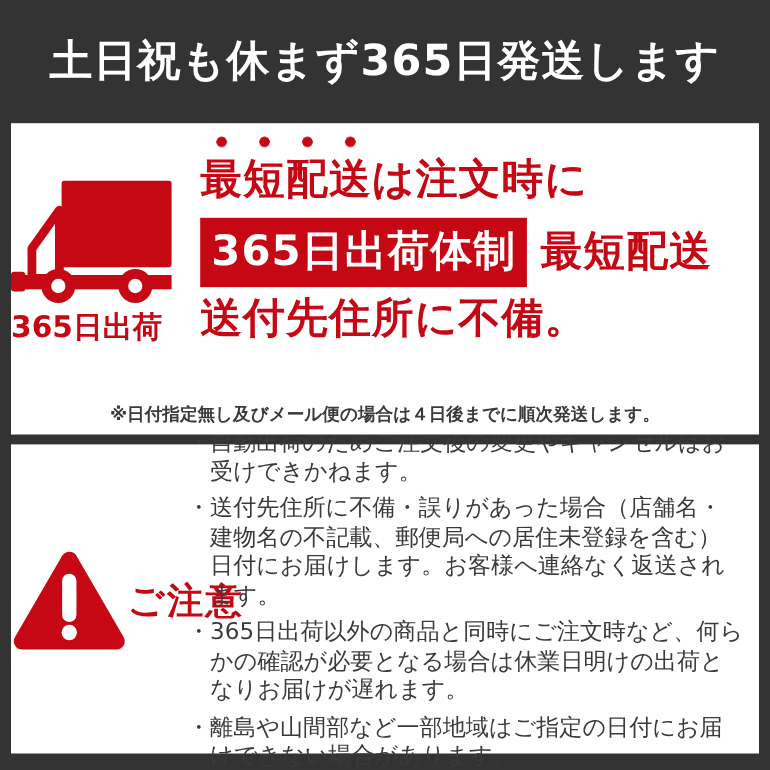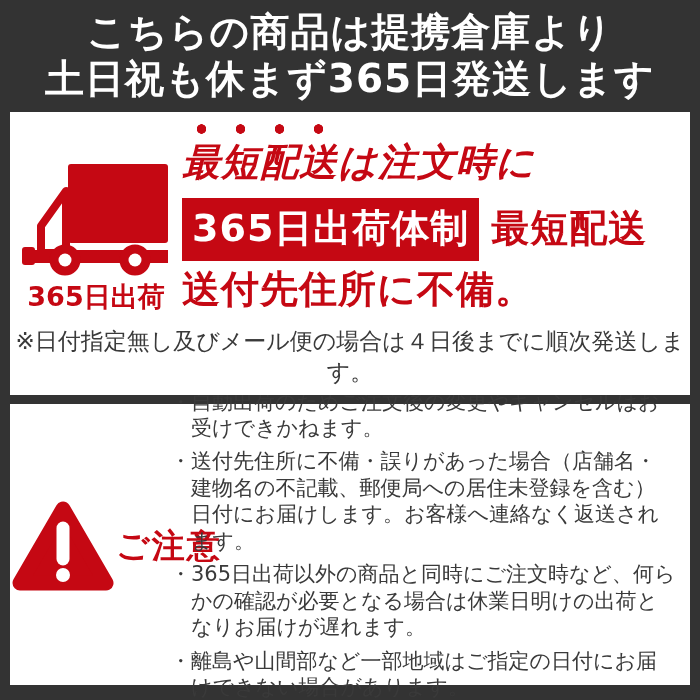--- a/index.html
+++ b/index.html
@@ -16,43 +16,43 @@
     text-align:center;
     color:#ffffff;font-weight:bold;font-size:39px;line-height:1.2;
     letter-spacing:1px;
   }
   
   .panel{background:#ffffff;margin:0 10px;}
   .panel.shipping{height:283px;position:relative;}
   .ship-row{display:flex;}
   .truck-col{
     width:172px;flex:none;
-    display:flex;flex-direction:column;align-items:center;
+    display:flex;flex-direction:column;
     padding-top:52px;
   }
   .truck-label{
     color:#c50813;font-size:27px;font-weight:bold;margin-top:2px;
     white-space:nowrap;
   }
   .msg-col{flex:1;padding-top:8px;color:#c50813;font-weight:bold;}
-  .h1{font-size:38px;line-height:1.38;padding-top:16px;letter-spacing:1px;font-style:italic;}
+  .h1{font-size:38px;line-height:1.38;padding-top:16px;letter-spacing:1px;}
   .emph{position:relative;display:inline-block;}
   .emph::before{
     content:"";position:absolute;top:-13px;left:0;width:100%;height:12px;
     background-image:radial-gradient(circle closest-side at 50% 50%,#c50813 4.5px,rgba(197,8,19,0) 5px);
     background-size:25% 12px;background-repeat:repeat-x;
   }
   .h2{font-size:38px;line-height:1.38;margin-top:10px;letter-spacing:1px;}
   .highlight{
     display:inline-block;background:#c50813;color:#ffffff;
     padding:4px 10px 6px 10px;margin-right:12px;text-align:right;
   }
   .note{
     position:absolute;left:0;right:0;bottom:7px;
-    text-align:center;color:#3a3a3a;font-size:23px;font-weight:normal;
+    text-align:center;color:#3a3a3a;font-size:16px;font-weight:bold;
     letter-spacing:0;
   }
   .gap{height:9px;}
   .panel.caution{height:281px;display:flex;align-items:center;}
   .warn-col{
     width:160px;flex:none;
     display:flex;flex-direction:row;align-items:center;
   }
   .warn-label{
     color:#c50813;font-size:33px;font-weight:bold;margin-top:4px;
@@ -65,21 +65,20 @@
   }
   .bullets li:first-child{margin-top:0;}
   .bullets li:last-child{margin-bottom:0;}
   .bullet-marker{flex:none;}
   .icon{display:block;line-height:0;}
 </style>
 </head>
 <body>
 
 <div class="header">
-  <div>こちらの商品は提携倉庫より</div>
   <div>土日祝も休まず365日発送します</div>
 </div>
 
 <div class="panel shipping">
   <div class="ship-row">
     <div class="truck-col">
       <span class="icon">
         <svg width="148" height="113" viewBox="0 0 148 113">
           <rect x="46" y="0" width="100" height="79" rx="3" fill="#c50813"></rect>
           <path d="M44 27 L19 62 L19 89 L44 89 Z" fill="#ffffff" stroke="#c50813" stroke-width="8" stroke-linejoin="round"></path>

